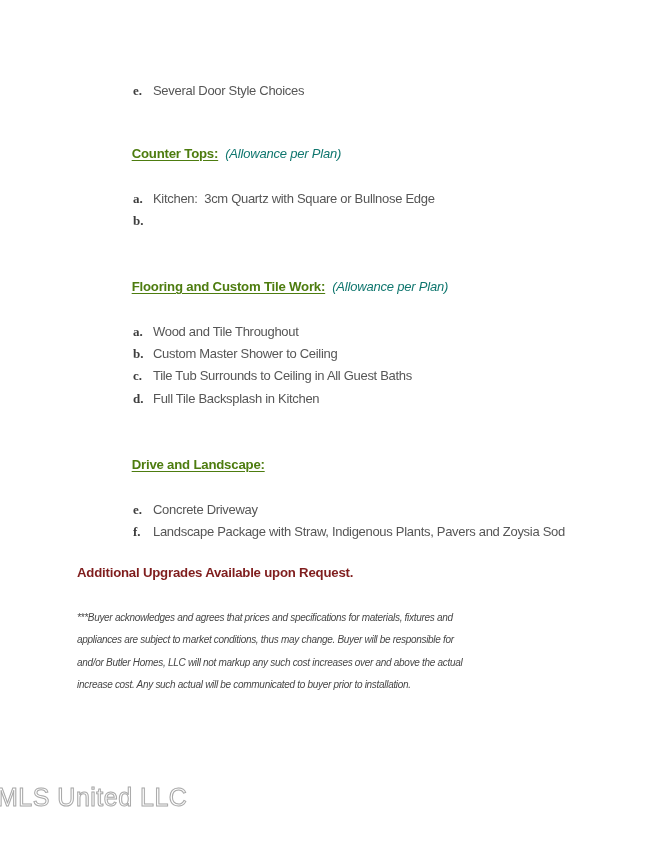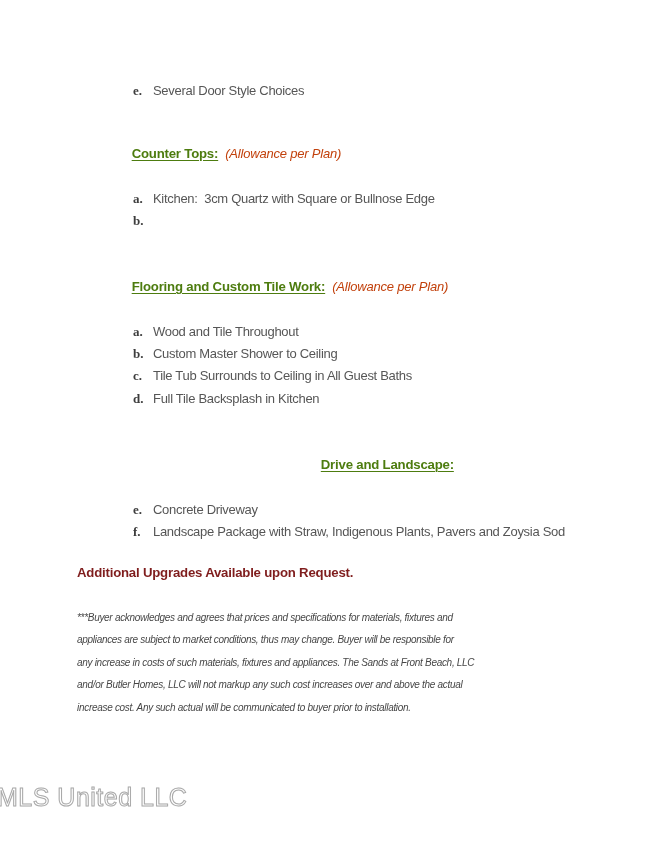--- a/index.html
+++ b/index.html
@@ -39,32 +39,32 @@
     white-space: pre;
   }
   .heading-row {
     margin-left: 117px;
     line-height: 22.4px;
     white-space: pre;
     font-size: 13.2px;
   }
   .heading-row.gap-s1 { margin-top: 18px; }
   .heading-row.gap-s2 { margin-top: 21px; }
-  .heading-row.gap-s3 { margin-top: 21px; text-align: center; }
+  .heading-row.gap-s3 { margin-top: 21px; }
   .section-heading {
     font-weight: 700;
     color: #4d7c0f;
     letter-spacing: -0.2px;
     text-decoration: underline;
     text-underline-offset: 2px;
     text-decoration-thickness: 1px;
   }
   .allowance-note {
     font-style: italic;
-    color: #c2410c;
+    color: #0f766e;
     margin-left: 7px;
     font-size: 13px;
     letter-spacing: -0.2px;
   }
   .upgrades-note {
     margin-top: 19px;
     margin-left: 77px;
     line-height: 22.4px;
     font-size: 13.2px;
     font-weight: 700;
@@ -148,20 +148,19 @@
   <div class="list-row">
     <span class="marker">f.</span>
     <span class="item-text">Landscape Package with Straw, Indigenous Plants, Pavers and Zoysia Sod</span>
   </div>
 
   <div class="upgrades-note">Additional Upgrades Available upon Request.</div>
 
   <div class="disclaimer">
     <div class="disclaimer-line">***Buyer acknowledges and agrees that prices and specifications for materials, fixtures and</div>
     <div class="disclaimer-line">appliances are subject to market conditions, thus may change. Buyer will be responsible for</div>
-    <div class="disclaimer-line">any increase in costs of such materials, fixtures and appliances. The Sands at Front Beach, LLC</div>
     <div class="disclaimer-line">and/or Butler Homes, LLC will not markup any such cost increases over and above the actual</div>
     <div class="disclaimer-line">increase cost. Any such actual will be communicated to buyer prior to installation.</div>
   </div>
 
   <div class="watermark">MLS United LLC</div>
 
 </div>
 
 </body></html>

